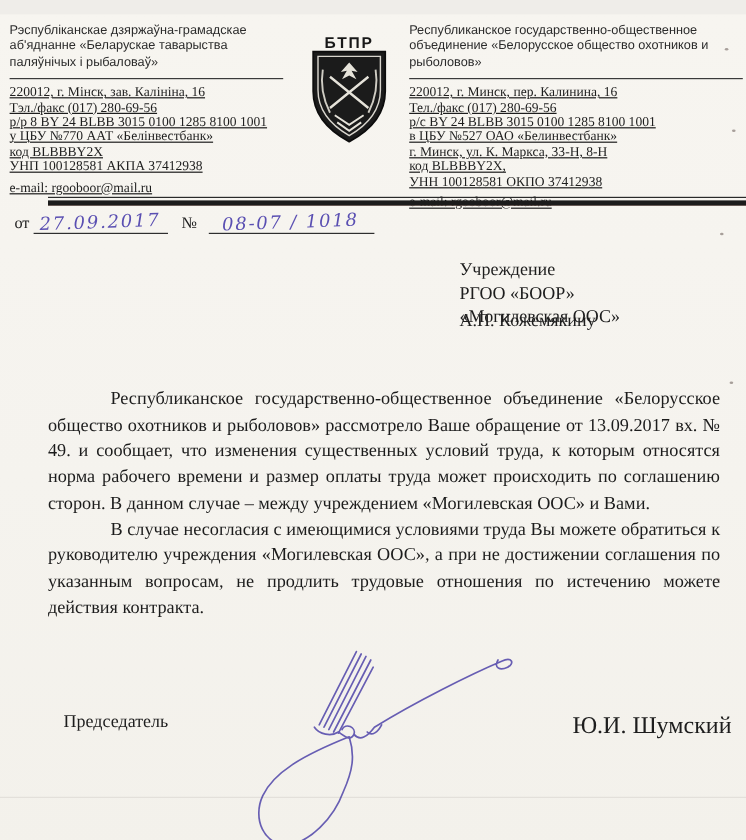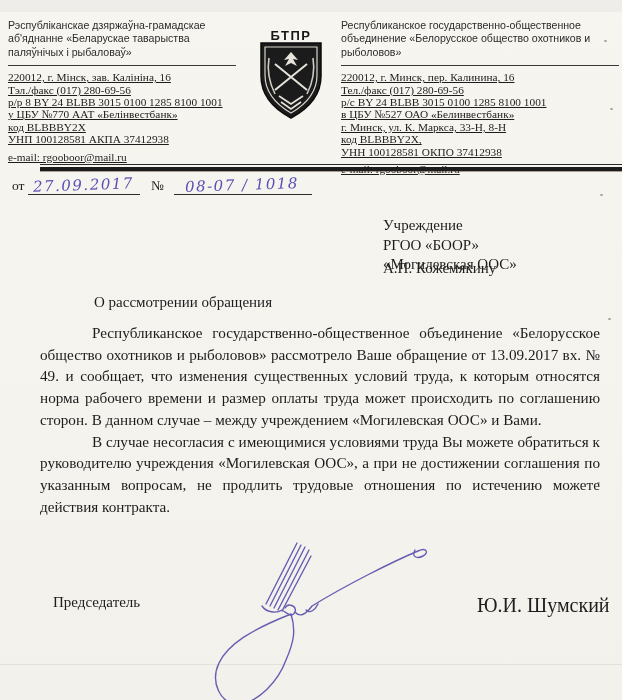--- a/index.html
+++ b/index.html
@@ -118,21 +118,20 @@
     <span class="uline uline-no"><span class="hand">08-07 / 1018</span></span>
   </div>
 
   <div class="recipient">
     <span>Учреждение</span>
     <span>РГОО «БООР»</span>
     <span>«Могилевская ООС»</span>
   </div>
   <div class="addressee">А.П. Кожемякину</div>
 
-  <div class="subject">О рассмотрении обращения</div>
 
   <div class="body-text">
     <p>Республиканское государственно-общественное объединение «Белорусское общество охотников и рыболовов» рассмотрело Ваше обращение от 13.09.2017 вх. № 49. и сообщает, что изменения существенных условий труда, к которым относятся норма рабочего времени и размер оплаты труда может происходить по соглашению сторон. В данном случае – между учреждением «Могилевская ООС» и Вами.</p>
     <p>В случае несогласия с имеющимися условиями труда Вы можете обратиться к руководителю учреждения «Могилевская ООС», а при не достижении соглашения по указанным вопросам, не продлить трудовые отношения по истечению можете действия контракта.</p>
   </div>
 
   <div class="sig-title">Председатель</div>
   <div class="sig-name">Ю.И. Шумский</div>
 
   <svg class="sig-svg" viewBox="0 0 252 180">

